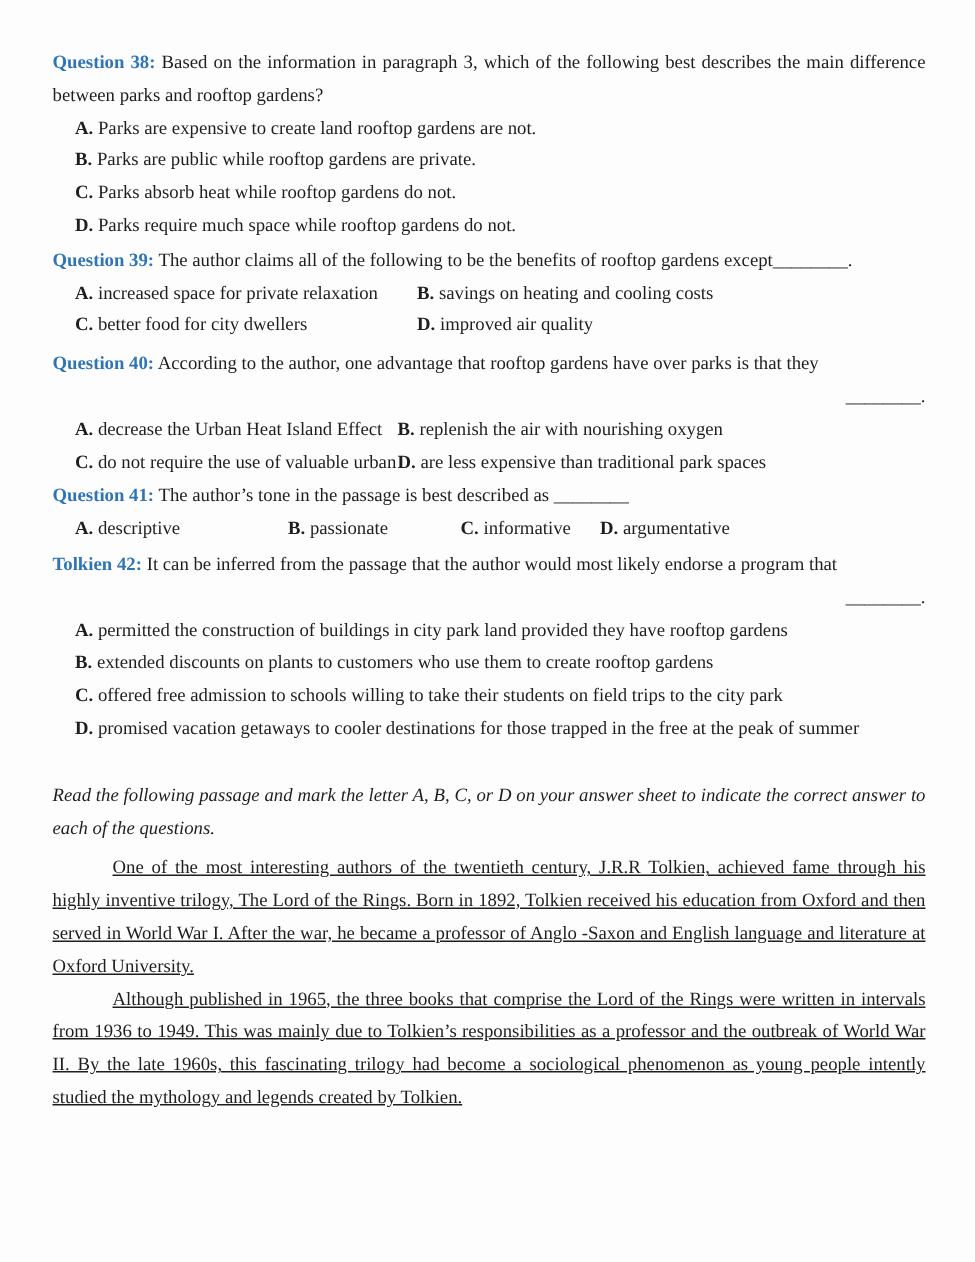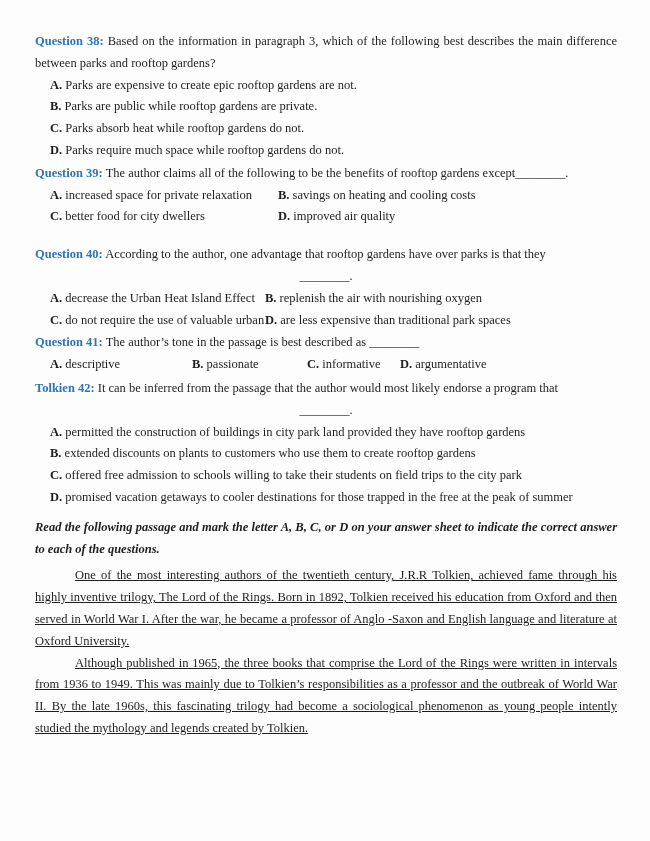--- a/index.html
+++ b/index.html
@@ -23,41 +23,41 @@
     font-size: 12.5px;
     line-height: 21.8px;
   }
   .content {
     position: absolute;
     left: 35px; top: 31px;
     width: 582px;
   }
   .question { margin: 0; }
   #q39 { margin-top: 1px; }
-  #q40 { margin-top: 16px; }
+  #q40 { margin-top: 4px; }
   #q41 { margin-top: 1px; }
   #q42 { margin-top: 2px; }
   .qtext { text-align: justify; }
   .qlabel {
     font-weight: bold;
     color: var(--question-label);
   }
   .opts { padding-left: 15px; }
   .opt { white-space: nowrap; overflow: hidden; }
   .opt-letter { font-weight: bold; }
   .opt-row { display: flex; }
   .w39 { width: 228px; flex: 0 0 228px; }
   .w40 { width: 215px; flex: 0 0 215px; }
   .w41a { width: 142px; flex: 0 0 142px; }
   .w41b { width: 115px; flex: 0 0 115px; }
   .w41c { width: 93px;  flex: 0 0 93px; }
-  .blank-line { text-align: center; }
+  .blank-line { text-align: right; }
   .instruction {
-    margin-top: 8px;
-    font-weight: bold;
+    margin-top: 23px;
+    font-weight: normal;
     font-style: italic;
     text-align: justify;
   }
   .passage { margin-top: 5px; }
   .passage .para {
     margin: 0;
     text-indent: 40px;
     text-align: justify;
     text-decoration: underline;
   }
@@ -69,21 +69,21 @@
   <div class="content">
 
     <section class="question" id="q38">
       <div class="qtext">
         <span class="qlabel">Question 38:</span>
         <span>Based on the information in paragraph 3, which of the following best describes the main difference between parks and rooftop gardens?</span>
       </div>
       <div class="opts">
         <div class="opt">
           <span class="opt-letter">A.</span>
-          <span>Parks are expensive to create epic rooftop gardens are not.</span>
+          <span>Parks are expensive to create land rooftop gardens are not.</span>
         </div>
         <div class="opt">
           <span class="opt-letter">B.</span>
           <span>Parks are public while rooftop gardens are private.</span>
         </div>
         <div class="opt">
           <span class="opt-letter">C.</span>
           <span>Parks absorb heat while rooftop gardens do not.</span>
         </div>
         <div class="opt">

